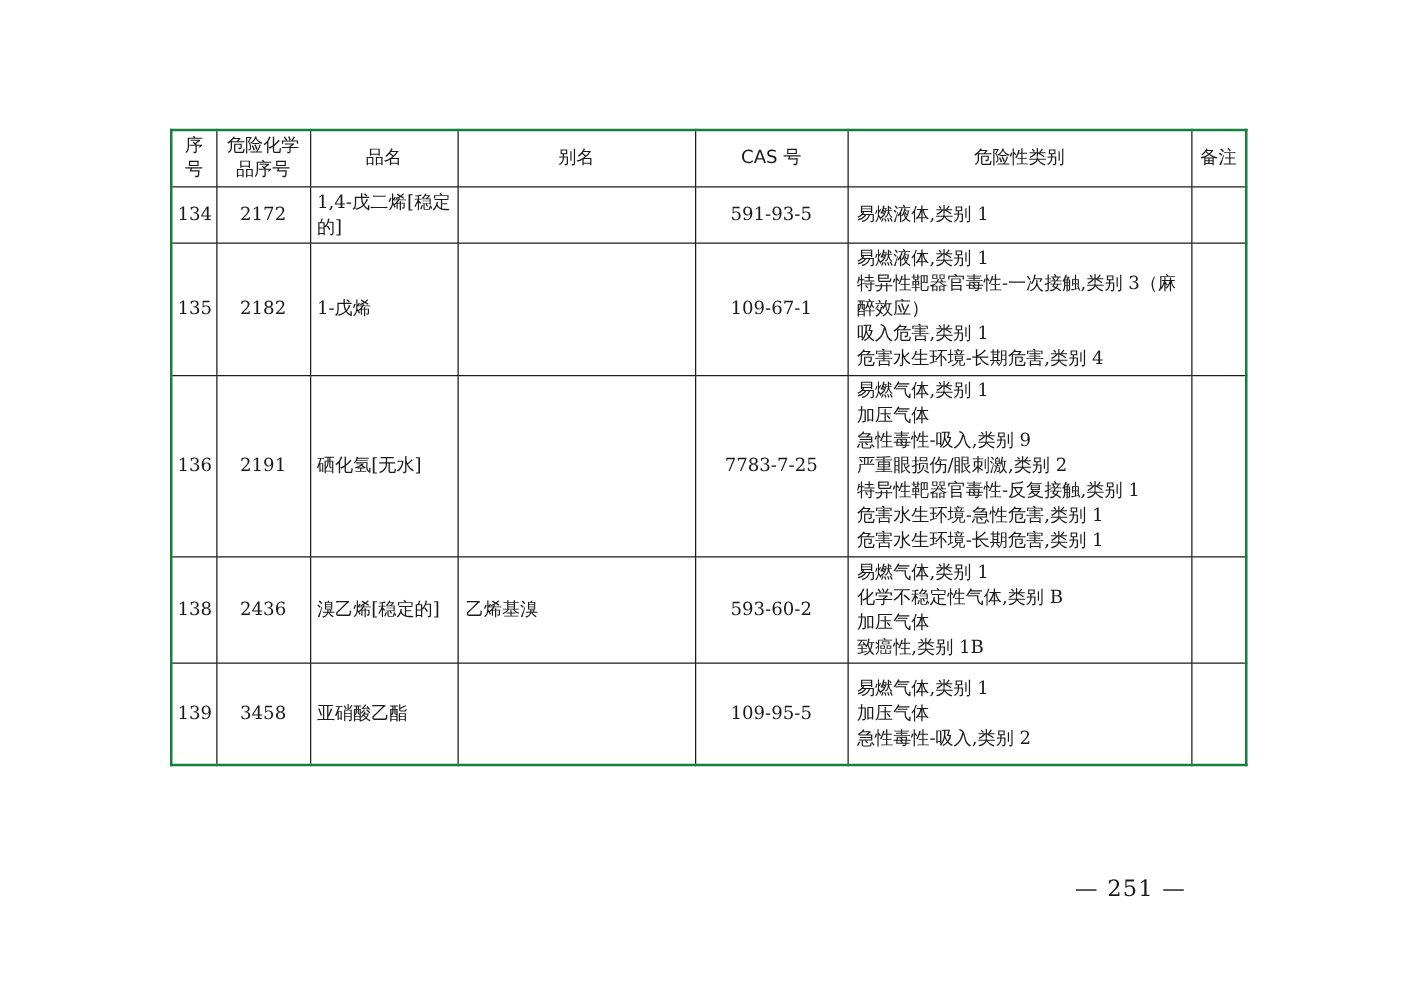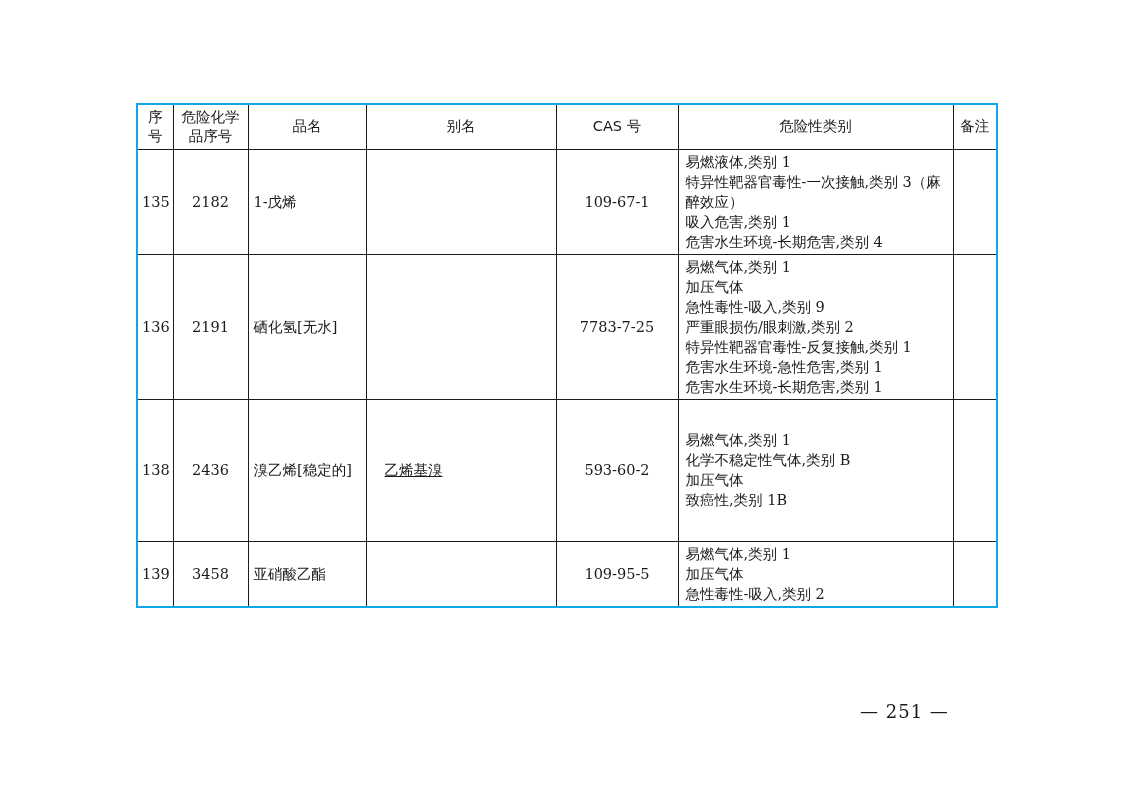--- a/index.html
+++ b/index.html
@@ -16,21 +16,21 @@
     font-family: "DejaVu Serif", "Liberation Serif", serif;
     color: #1a1a1a;
   }
   table.chem-table {
     position: absolute;
     left: 136px;
     top: 103px;
     width: 860px;
     border-collapse: collapse;
     table-layout: fixed;
-    border: 2px solid #0ea5e9;
+    border: 2px solid #15803d;
   }
   .chem-table th, .chem-table td {
     border: 1px solid #1c1c1c;
     padding: 2px 4px;
     vertical-align: middle;
     font-size: 14.5px;
     line-height: 20px;
     overflow: hidden;
   }
   .chem-table th {
@@ -49,21 +49,21 @@
   tbody tr:nth-child(6){ height: 55px; }
   tbody tr:nth-child(7){ height: 54px; }
 
   td.c-sn, td.c-chem, td.c-cas { text-align: center; }
   td.c-name {
     text-align: justify;
     text-justify: inter-character;
     padding-left: 5px;
     padding-right: 5px;
   }
-  td.c-alias { padding-left: 18px; text-decoration: underline; }
+  td.c-alias { padding-left: 6px; }
   td.c-haz   { padding-left: 7px; padding-right: 4px; }
   .hline { text-align: left; }
 
   .page-footer {
     position: absolute;
     left: 860px;
     top: 701px;
     width: 120px;
     text-align: left;
     font-size: 18px;
@@ -93,20 +93,31 @@
         <th>危险化学品序号</th>
         <th>品名</th>
         <th>别名</th>
         <th>CAS 号</th>
         <th>危险性类别</th>
         <th>备注</th>
       </tr>
     </thead>
     <tbody>
 
+      <tr>
+        <td class="c-sn">134</td>
+        <td class="c-chem">2172</td>
+        <td class="c-name">1,4-戊二烯[稳定的]</td>
+        <td class="c-alias"></td>
+        <td class="c-cas">591-93-5</td>
+        <td class="c-haz">
+          <div class="hline">易燃液体,类别 1</div>
+        </td>
+        <td class="c-remark"></td>
+      </tr>
 
       <tr>
         <td class="c-sn">135</td>
         <td class="c-chem">2182</td>
         <td class="c-name">1-戊烯</td>
         <td class="c-alias"></td>
         <td class="c-cas">109-67-1</td>
         <td class="c-haz">
           <div class="hline">易燃液体,类别 1</div>
           <div class="hline">特异性靶器官毒性-一次接触,类别 3（麻醉效应）</div>

